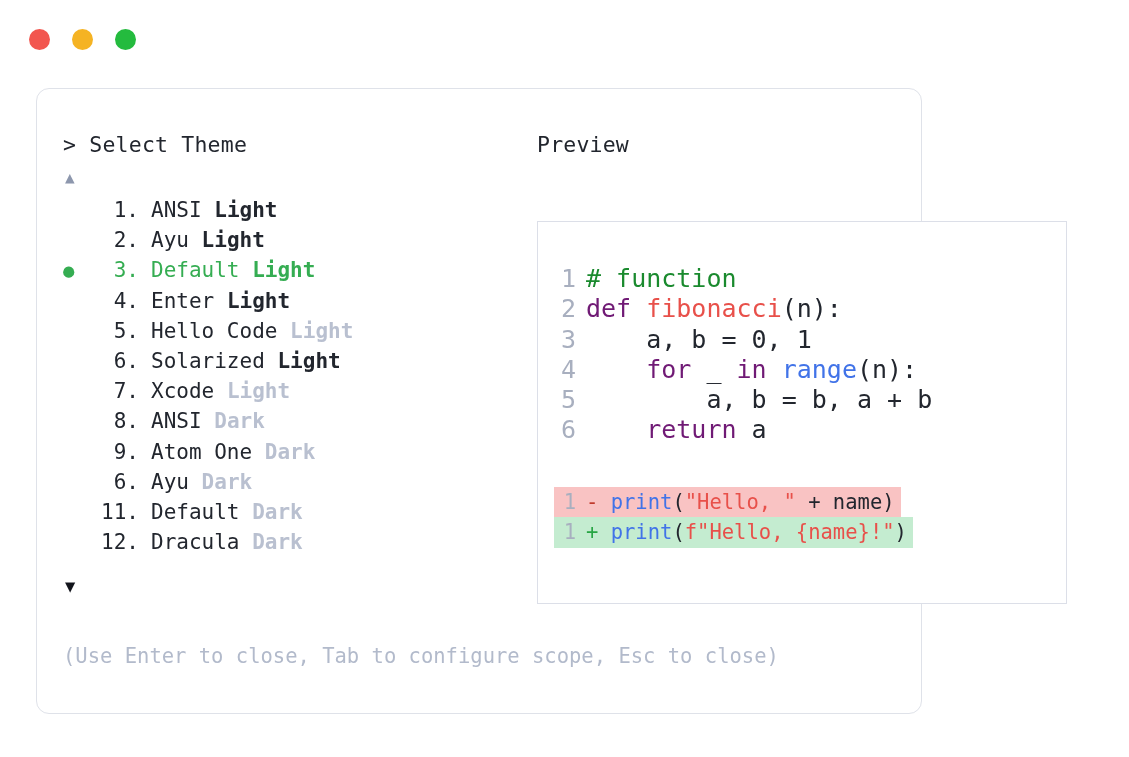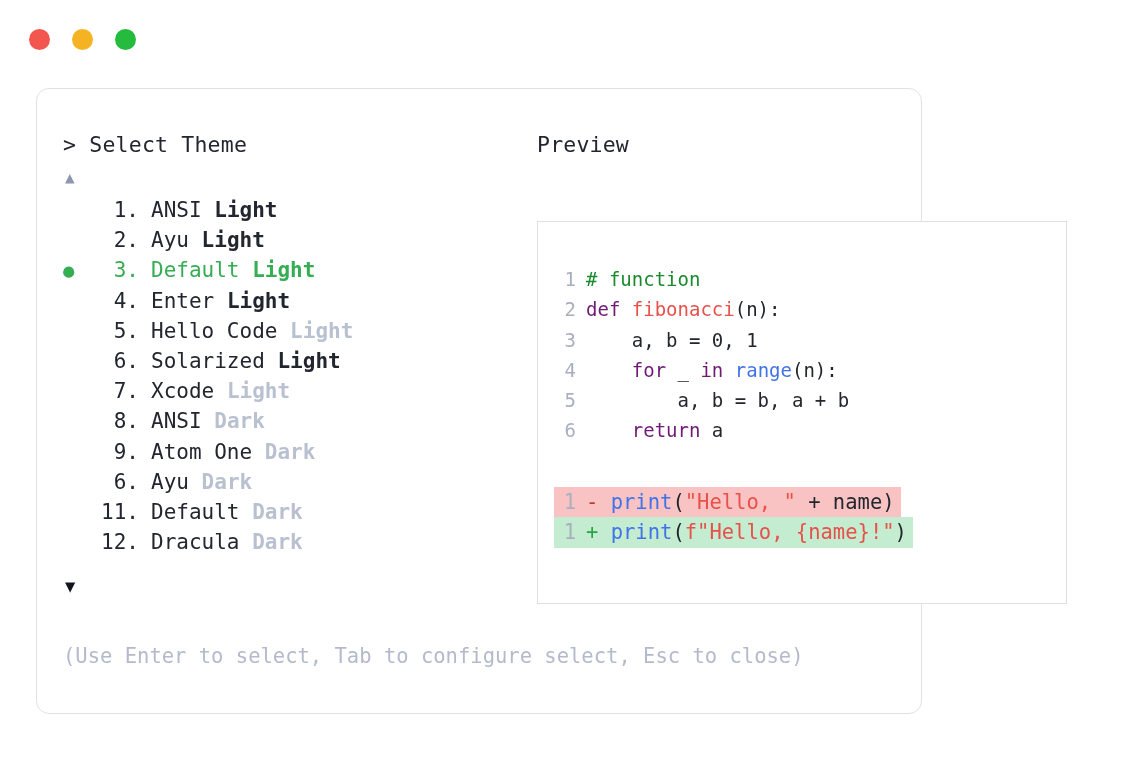--- a/index.html
+++ b/index.html
@@ -134,21 +134,21 @@
     width: 530px;
     height: 383px;
     box-sizing: border-box;
     border: 1.8px solid #dcdfe8;
     background: #ffffff;
   }
   .code {
     position: absolute;
     left: 16px;
     top: 42px;
-    font-size: 19px;
+    font-size: 25px;
     line-height: 30.3px;
     white-space: pre;
   }
   .code-line { display: block; height: 30.3px; }
   .ln {
     display: inline-block;
     width: 22px;
     text-align: right;
     color: #a8afbf;
     margin-right: 10px;
@@ -229,17 +229,17 @@
 
       <div class="col-right">
         <div class="section-title">Preview</div>
       </div>
 
       <div class="preview-box">
         <div class="code" id="code-block"><span class="code-line"><span class="ln">1</span><span class="tok-comment"># function</span></span><span class="code-line"><span class="ln">2</span><span class="tok-kw">def </span><span class="tok-fn">fibonacci</span><span class="tok-plain">(n):</span></span><span class="code-line"><span class="ln">3</span><span class="tok-plain">    a, b = 0, 1</span></span><span class="code-line"><span class="ln">4</span><span class="tok-plain">    </span><span class="tok-kw">for</span><span class="tok-plain"> _ </span><span class="tok-kw">in</span><span class="tok-plain"> </span><span class="tok-builtin">range</span><span class="tok-plain">(n):</span></span><span class="code-line"><span class="ln">5</span><span class="tok-plain">        a, b = b, a + b</span></span><span class="code-line"><span class="ln">6</span><span class="tok-plain">    </span><span class="tok-kw">return</span><span class="tok-plain"> a</span></span></div>
         <div class="diff-block" id="diff-block"><span class="diff-line del"><span class="ln">1</span><span class="mark-del">-</span><span> </span><span class="tok-builtin">print</span><span class="tok-plain">(</span><span class="tok-str">"Hello, "</span><span class="tok-plain"> + name)</span></span><span class="diff-line add"><span class="ln">1</span><span class="mark-add">+</span><span> </span><span class="tok-builtin">print</span><span class="tok-plain">(</span><span class="tok-str">f"Hello, {name}!"</span><span class="tok-plain">)</span></span></div>
       </div>
 
-      <div class="hint">(Use Enter to select, Tab to configure select, Esc to close)</div>
+      <div class="hint">(Use Enter to close, Tab to configure scope, Esc to close)</div>
 
     </div>
   </div>
 </div>
 
 </body></html>

